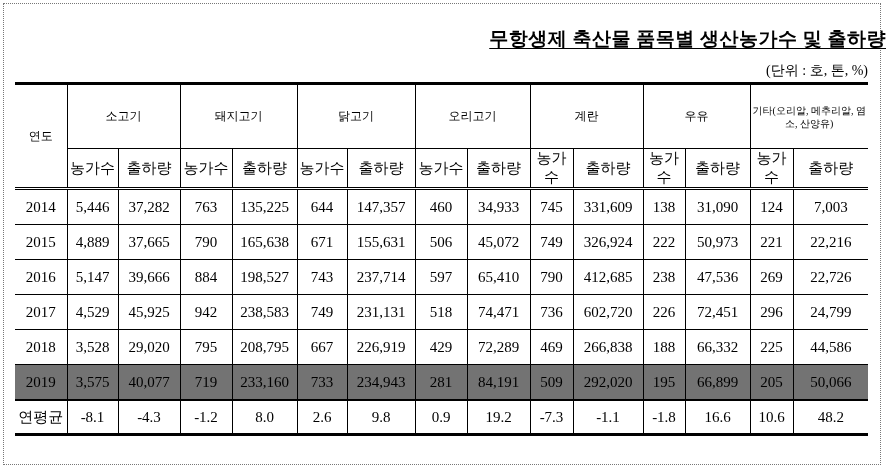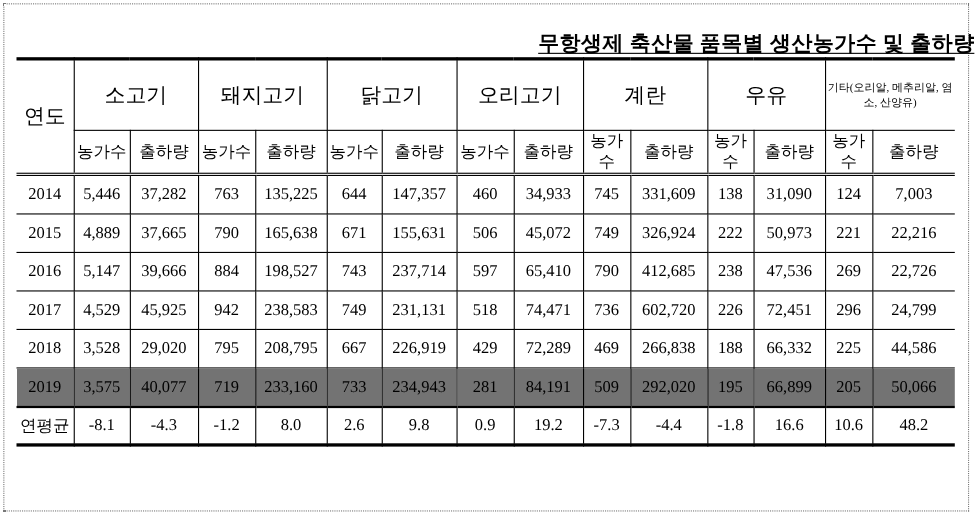--- a/index.html
+++ b/index.html
@@ -52,35 +52,36 @@
     border-right: hidden;
   }
   .data-table th, .data-table td {
     border: 1px solid #000;
     text-align: center;
     vertical-align: middle;
     font-weight: normal;
     padding: 0 1px;
     overflow: hidden;
   }
-  tr.group-row th { height: 63px; font-size: 19px; }
+  tr.group-row th { height: 63px; font-size: 12px; }
   tr.group-row th.etc-head { font-size: 10px; line-height: 1.3; padding: 0 2px; }
   tr.sub-row th { height: 25px; border-bottom: 3px double #000; }
   th.year-head { border-bottom: 3px double #000; }
   tr.data-row td { height: 34px; }
   tr.hl td { background: #737373; }
   tr.avg-row td { height: 32px; border-top: 2px solid #000; }
 </style>
 </head>
 <body>
 
 <div class="frame"></div>
 
 <div class="content">
   <div class="title">무항생제 축산물 품목별 생산농가수 및 출하량</div>
+  <div class="unit-note">(단위 : 호, 톤, %)</div>
 
   <table class="data-table">
     <colgroup>
         <col style="width: 52px;">
         <col style="width: 51px;">
         <col style="width: 62px;">
         <col style="width: 52px;">
         <col style="width: 65px;">
         <col style="width: 50px;">
         <col style="width: 68px;">
@@ -228,21 +229,21 @@
           <td>연평균</td>
           <td>-8.1</td>
           <td>-4.3</td>
           <td>-1.2</td>
           <td>8.0</td>
           <td>2.6</td>
           <td>9.8</td>
           <td>0.9</td>
           <td>19.2</td>
           <td>-7.3</td>
-          <td>-4.4</td>
+          <td>-1.1</td>
           <td>-1.8</td>
           <td>16.6</td>
           <td>10.6</td>
           <td>48.2</td>
         </tr>
       </tbody>
   </table>
 </div>
 
 </body></html>

